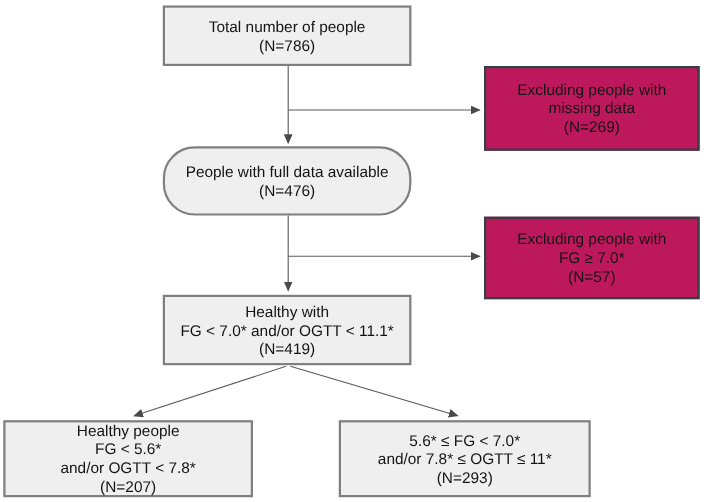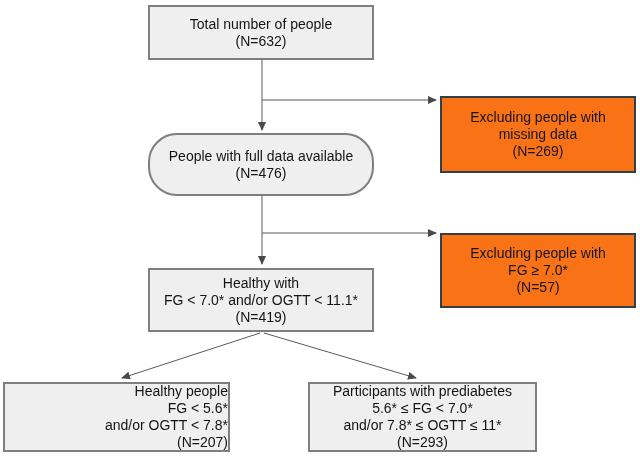--- a/index.html
+++ b/index.html
@@ -8,28 +8,28 @@
     font-family:Liberation Sans, sans-serif;
     color:#141414; background:#ffffff;padding-left:20px;
   }
   .box {
     position:absolute; box-sizing:border-box;
     display:flex; flex-direction:column; justify-content:center; align-items:center;
     text-align:center; font-size:14px; line-height:17px;
   }
   .box .line { display:block; white-space:nowrap; }
   .light { background:#efefef; border:2px solid #7f7f7f; }
-  .dark  { background:#f97316; border:2px solid #333f47;margin-top:36px; }
+  .dark  { background:#be185d; border:2px solid #333f47; }
 
   #box-total        { left:148px; top:5px;   width:226px; height:55px; }
   #box-full-data    { left:148px; top:133px; width:226px; height:63px;border-radius:29px; }
   #box-non-diabetic { left:148px; top:268px; width:226px; height:64px; }
   #box-excl-missing { left:440px; top:60px;  width:196px; height:77px; }
   #box-excl-diab    { left:440px; top:197px; width:196px; height:75px; }
-  #box-healthy      { left:3px;   top:382px; width:227px; height:70px;align-items:flex-end; }
+  #box-healthy      { left:3px;   top:382px; width:227px; height:70px; }
   #box-prediab      { left:308px; top:382px; width:229px; height:70px; }
 
   .connectors { position:absolute; left:0; top:0; pointer-events:none; }
 </style>
 </head>
 <body>
 
 <div class="canvas">
 
   <svg class="connectors" width="640" height="456" viewBox="0 0 640 456" aria-hidden="true">
@@ -41,21 +41,21 @@
     <line x1="262" y1="60" x2="262" y2="130" stroke="#5a5a5a" stroke-width="1" marker-end="url(#ah)"></line>
     <line x1="262" y1="100" x2="436" y2="100" stroke="#5a5a5a" stroke-width="1" marker-end="url(#ah)"></line>
     <line x1="262" y1="196" x2="262" y2="264" stroke="#5a5a5a" stroke-width="1" marker-end="url(#ah)"></line>
     <line x1="262" y1="233" x2="436" y2="233" stroke="#5a5a5a" stroke-width="1" marker-end="url(#ah)"></line>
     <line x1="260" y1="333" x2="122" y2="378" stroke="#5a5a5a" stroke-width="1" marker-end="url(#ah)"></line>
     <line x1="264" y1="333" x2="416" y2="378" stroke="#5a5a5a" stroke-width="1" marker-end="url(#ah)"></line>
   </svg>
 
   <div id="box-total" class="box light">
     <span class="line">Total number of people</span>
-    <span class="line">(N=632)</span>
+    <span class="line">(N=786)</span>
   </div>
 
   <div id="box-excl-missing" class="box dark">
     <span class="line">Excluding people with</span>
     <span class="line">missing data</span>
     <span class="line">(N=269)</span>
   </div>
 
   <div id="box-full-data" class="box light">
     <span class="line">People  with full data available</span>
@@ -75,19 +75,18 @@
   </div>
 
   <div id="box-healthy" class="box light">
     <span class="line">Healthy people</span>
     <span class="line">FG &lt; 5.6*</span>
     <span class="line">and/or OGTT &lt; 7.8*</span>
     <span class="line">(N=207)</span>
   </div>
 
   <div id="box-prediab" class="box light">
-    <span class="line">Participants with prediabetes</span>
     <span class="line">5.6* ≤ FG &lt; 7.0*</span>
     <span class="line">and/or 7.8* ≤ OGTT ≤ 11*</span>
     <span class="line">(N=293)</span>
   </div>
 
 </div>
 
 </body></html>

